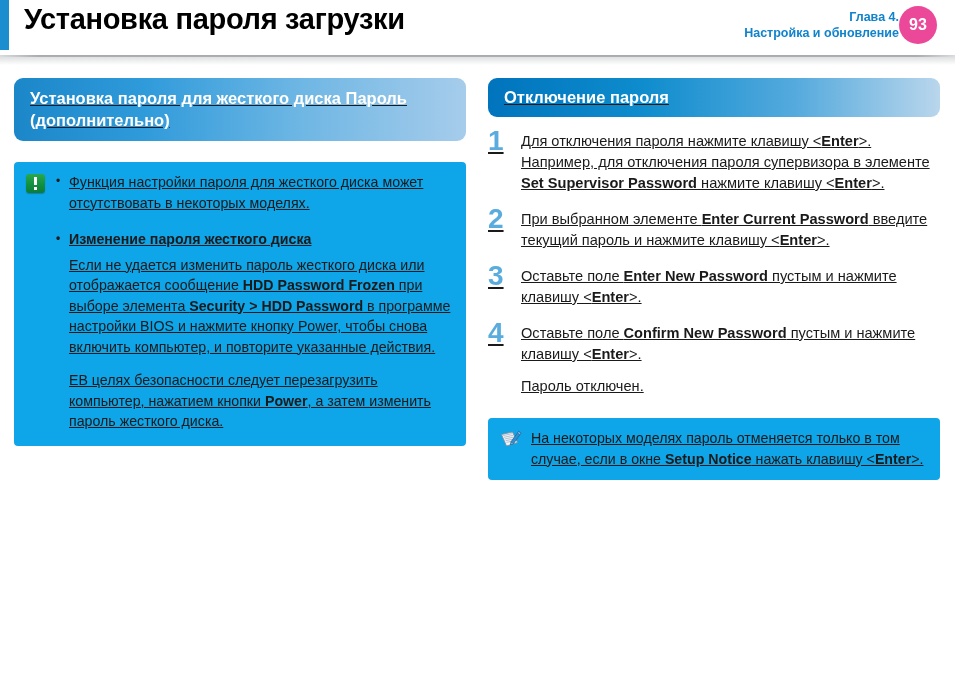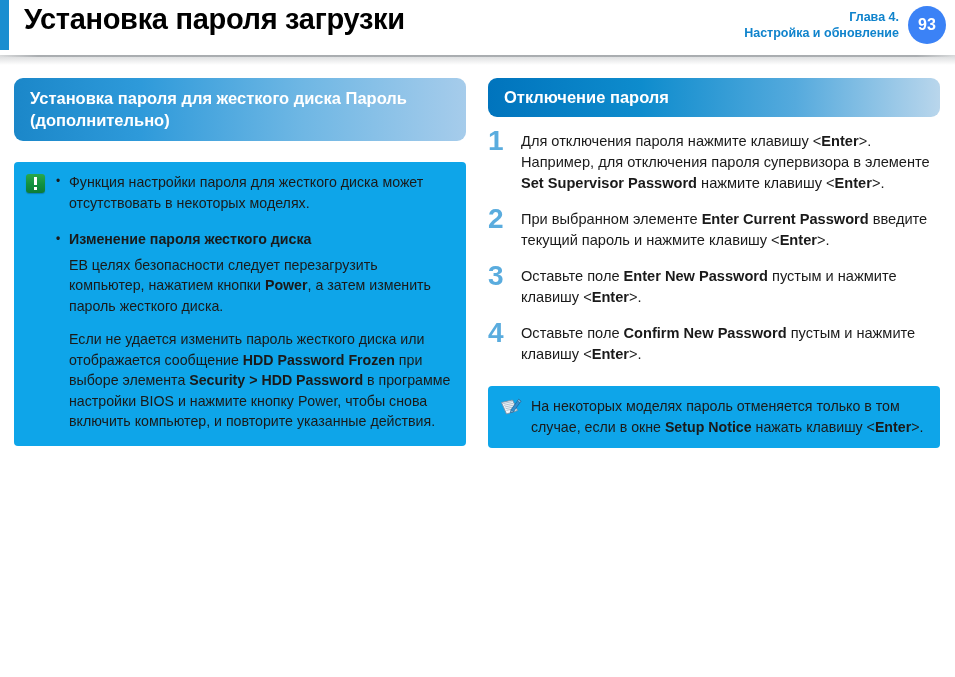--- a/index.html
+++ b/index.html
@@ -38,38 +38,37 @@
     left: 24px;
     top: 3px;
     font-size: 29px;
     font-weight: bold;
     letter-spacing: -0.3px;
     color: #000000;
     white-space: nowrap;
   }
   .header-right {
     position: absolute;
-    right: 9px;
+    right: 18px;
     top: 6px;
     display: flex;
     align-items: center;
-    gap: 9px;
   }
   .header-chapter {
     text-align: right;
     color: #0f83cc;
     font-size: 12.5px;
     font-weight: bold;
     line-height: 16px;
   }
   .page-badge {
     width: 38px;
     height: 38px;
     border-radius: 50%;
-    background: #3b82f6;
+    background: #ec4899;
     color: #ffffff;
     font-size: 16px;
     font-weight: bold;
     display: flex;
     align-items: center;
     justify-content: center;
   }
   .header-shadow {
     position: absolute;
     left: 0;
@@ -94,20 +93,21 @@
     top: 78px;
     width: 955px;
     display: flex;
     gap: 22px;
     padding: 0 14px;
     box-sizing: border-box;
   }
   .col {
     width: 452px;
     flex: 0 0 452px;
+    text-decoration: underline;
   }
 
   
   .section-heading {
     border-radius: 9px;
     color: #ffffff;
     font-size: 16.5px;
     font-weight: bold;
     padding: 9px 16px 10px 16px;
     line-height: 22px;
@@ -283,22 +283,22 @@
 
     <div class="note-box">
       <div class="icon-warning"></div>
       <div class="note-body">
         <ul class="note-list">
 
           <li>Функция настройки пароля для жесткого диска может отсутствовать в некоторых моделях.</li>
 
           <li class="bullet-strong">
             <span>Изменение пароля жесткого диска</span>
+            <div class="sub-para"><span>Если не удается изменить пароль жесткого диска или отображается сообщение </span><b>HDD Password Frozen</b><span> при выборе элемента </span><b>Security &gt; HDD Password</b><span> в программе настройки BIOS и нажмите кнопку Power, чтобы снова включить компьютер, и повторите указанные действия.</span></div>
             <div class="sub-para"><span>ЕВ целях безопасности следует перезагрузить компьютер, нажатием кнопки </span><b>Power</b><span>, а затем изменить пароль жесткого диска.</span></div>
-            <div class="sub-para"><span>Если не удается изменить пароль жесткого диска или отображается сообщение </span><b>HDD Password Frozen</b><span> при выборе элемента </span><b>Security &gt; HDD Password</b><span> в программе настройки BIOS и нажмите кнопку Power, чтобы снова включить компьютер, и повторите указанные действия.</span></div>
           </li>
 
         </ul>
       </div>
     </div>
   </div>
 
   <div class="col">
 
     <div class="section-heading right-grad">Отключение пароля</div>
@@ -316,20 +316,21 @@
       </div>
 
       <div class="step">
         <div class="step-num">3</div>
         <div class="step-text"><span>Оставьте поле </span><b>Enter New Password</b><span> пустым и нажмите клавишу &lt;</span><b>Enter</b><span>&gt;.</span></div>
       </div>
 
       <div class="step">
         <div class="step-num">4</div>
         <div class="step-text"><span>Оставьте поле </span><b>Confirm New Password</b><span> пустым и нажмите клавишу &lt;</span><b>Enter</b><span>&gt;.</span>
+          <div class="step-sub">Пароль отключен.</div>
         </div>
       </div>
 
     </div>
 
     <div class="note-box compact">
       <div class="icon-memo">
         <svg width="22" height="21" viewBox="0 0 22 21" xmlns="http://www.w3.org/2000/svg">
           <g>
             <path d="M1.5 5.5 L12.5 3.0 L17.5 13.5 L6.5 17.0 Z" fill="#f2f6fa" stroke="#7d8fa3" stroke-width="0.9"></path>

